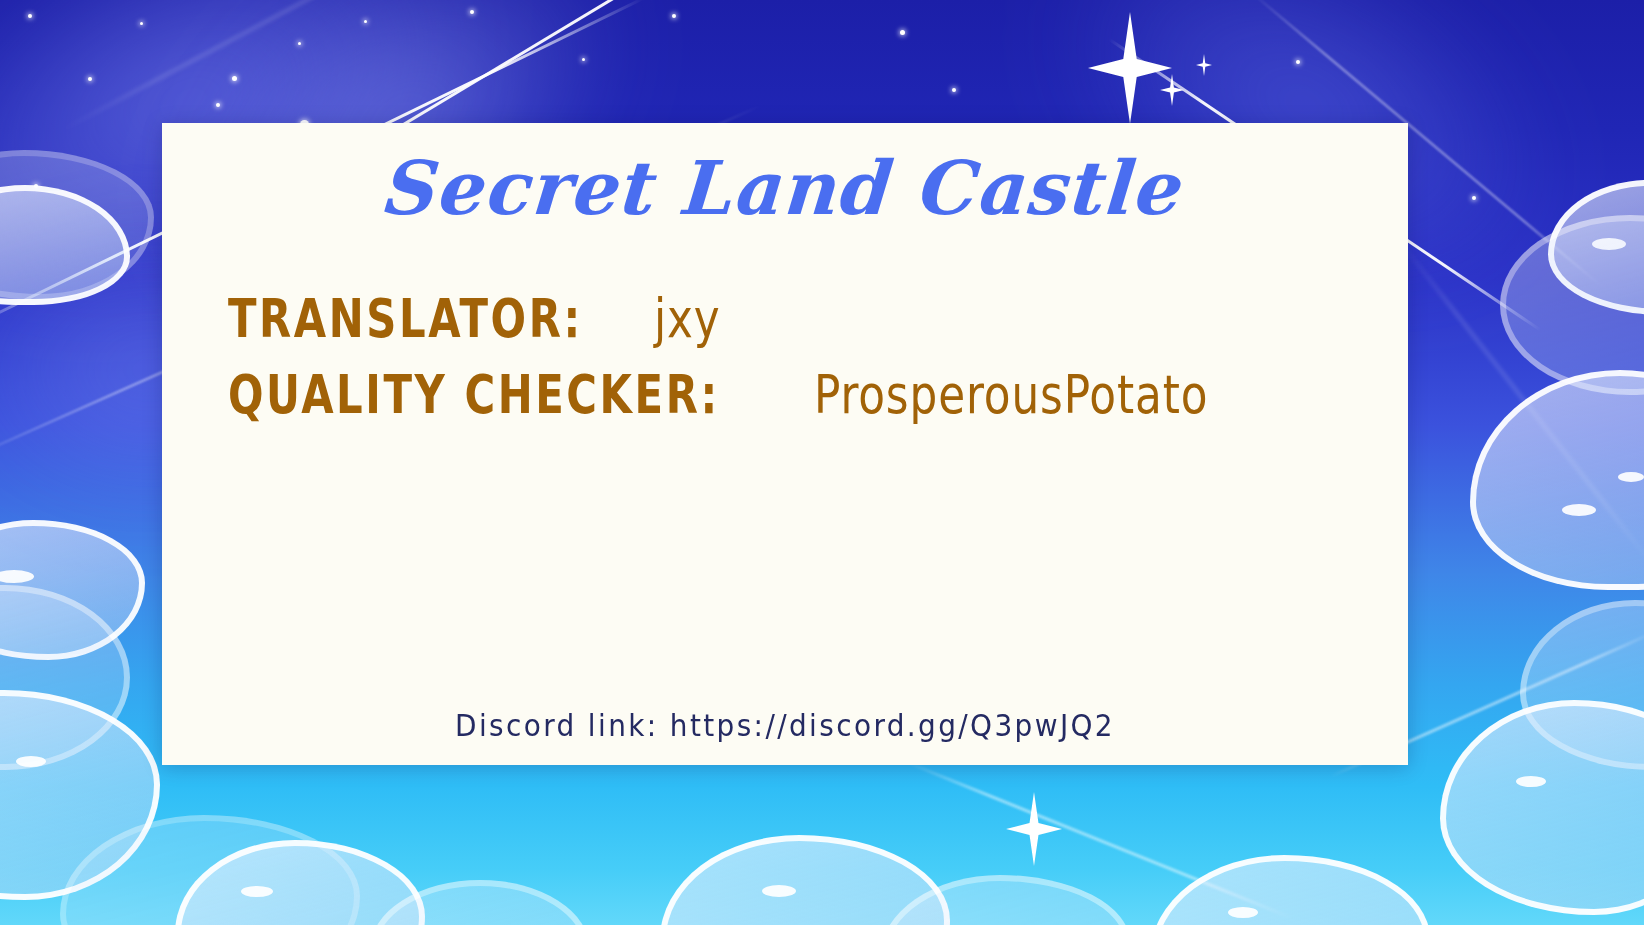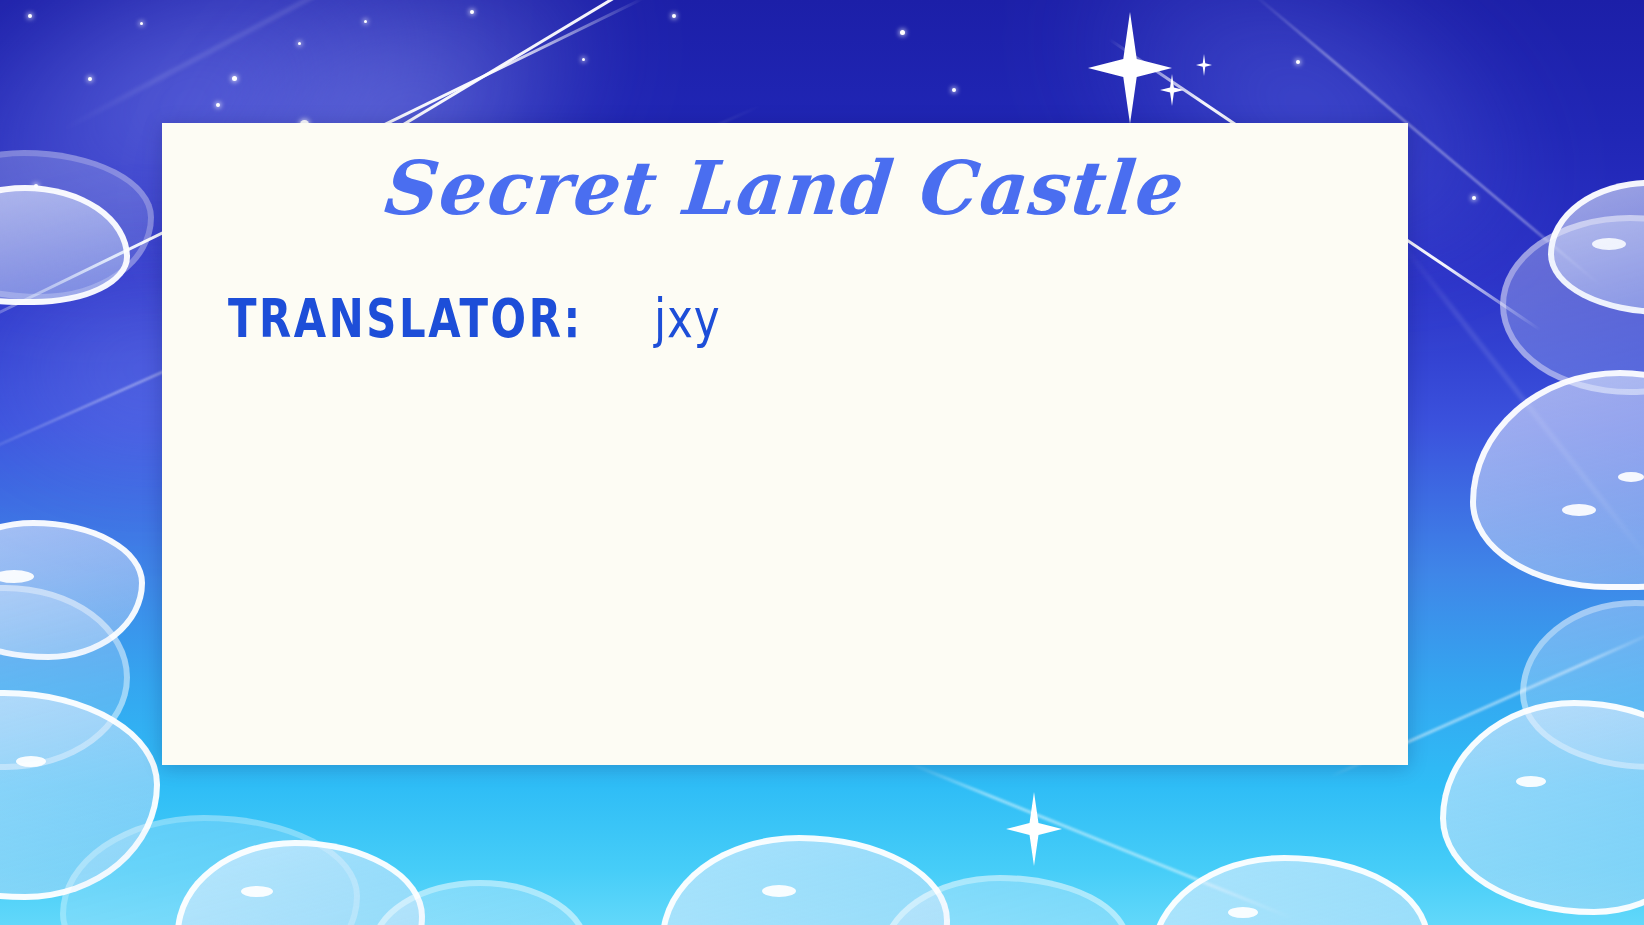--- a/index.html
+++ b/index.html
@@ -120,21 +120,21 @@
 
   #credits {
     position:absolute;
     left:66px; top:158px;
     width:1120px;
   }
   .credit-line {
     font-family:"DejaVu Sans Condensed","Liberation Sans Narrow","Liberation Sans", sans-serif;
     font-size:54px;
     line-height:76px;
-    color:#1d4ed8;
+    color:#a16207;
     letter-spacing:.5px;
     white-space:nowrap;
   }
   .credit-role {
     font-weight:700;
     letter-spacing:3px;
     transform:scaleX(.86);
     transform-origin:left center;
     display:inline-block;
   }
@@ -253,18 +253,23 @@
     <div id="credits">
 
       <div class="credit-line">
         <span class="credit-role">TRANSLATOR:</span>
         <span class="credit-name">jxy</span>
       </div>
 
 
 
 
+      <div class="credit-line">
+        <span class="credit-role">QUALITY CHECKER:</span>
+        <span class="credit-name">ProsperousPotato</span>
+      </div>
 
     </div>
 
+    <div id="discord">Discord link: https://discord.gg/Q3pwJQ2</div>
 
   </div>
 </div>
 
 </body></html>

